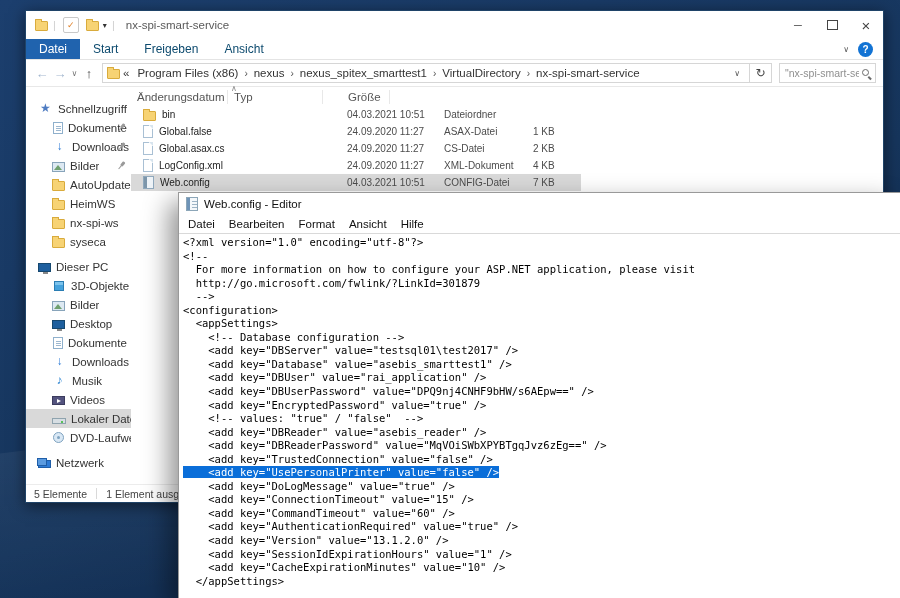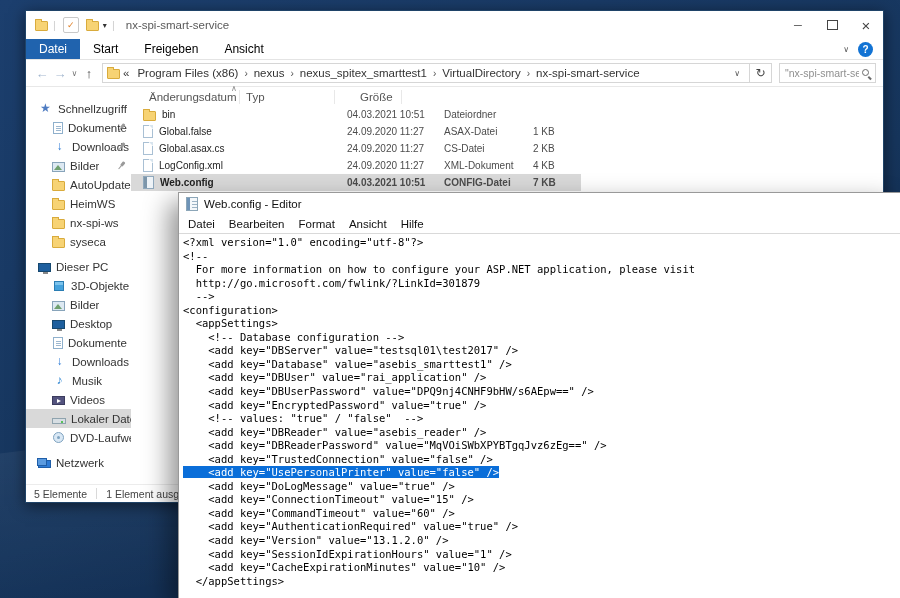--- a/index.html
+++ b/index.html
@@ -19,21 +19,21 @@
   .qat-check{width:14px;height:14px;border:1px solid #c9c9c9;border-radius:2px;display:flex;align-items:center;
     justify-content:center;color:#e0822a;font-size:9px;margin:0 2px;}
   .qat-drop{font-size:8px;color:#333;margin-left:4px;}
   .win-controls{position:absolute;right:0;top:0;height:100%;display:flex;}
   .win-controls>span{width:34px;display:flex;align-items:center;justify-content:center;color:#444;}
   .ctl-min{font-size:11px;}
   .maxbox{width:9px;height:8px;border:1px solid #444;display:inline-block;}
   .ctl-close{font-size:15px;}
 
   .tabrow{height:20px;display:flex;align-items:stretch;position:relative;border-bottom:1px solid #e4e4e4;flex:none;}
-  .tab{padding:0 13px;display:flex;align-items:center;font-size:12px;color:#000000;}
+  .tab{padding:0 13px;display:flex;align-items:center;font-size:12px;color:#0c4a6e;}
   .tab.active{background:var(--accent,#2063ae);color:#fff;}
   .tab-right{position:absolute;right:10px;top:0;height:100%;display:flex;align-items:center;gap:9px;}
   .ribbon-chev{font-size:8px;color:#555;}
   .help-circle{width:15px;height:15px;border-radius:50%;background:#1273d4;color:#fff;font-size:10px;
     font-weight:bold;display:flex;align-items:center;justify-content:center;}
 
   .addr-row{height:26px;display:flex;align-items:center;padding:0 7px;flex:none;border-bottom:1px solid #e8e8e8;}
   .nav{width:18px;text-align:center;font-size:13px;color:#a3b7cf;flex:none;}
   .nav.small{width:11px;font-size:8px;color:#777;}
   .nav.up{color:#3a3a3a;}
@@ -103,26 +103,26 @@
   .file-ic::before{content:"";position:absolute;right:-1px;top:-1px;border-top:4px solid #d7e4ee;border-left:4px solid #fff;}
   .config-ic{width:11px;height:13px;background:#eef3f7;border:1px solid #8fa8bc;position:relative;display:inline-block;
     flex:none;box-sizing:border-box;}
   .config-ic::before{content:"";position:absolute;left:0;top:0;bottom:0;width:3px;background:#7d96aa;}
 
   
   .filearea{flex:1;position:relative;min-width:0;padding-left:0;}
   .cols-header{height:18px;display:flex;align-items:center;color:#555;font-size:11.5px;position:relative;margin-top:1px;}
   .cols-header .hcol{border-right:1px solid #e8e8e8;height:14px;line-height:14px;box-sizing:border-box;}
   .hcol0{width:210px;padding-left:4px;}
-  .hcol1{width:97px;padding-left:6px;margin-left:12px;}
+  .hcol1{width:97px;padding-left:6px;}
   .hcol2{width:95px;padding-left:6px;}
   .hcol3{width:48px;padding-left:6px;margin-left:19px;}
   .sort-caret{position:absolute;left:100px;top:-4px;font-size:8px;color:#888;}
   .frow{height:17px;display:flex;align-items:center;font-size:10px;color:#222;width:450px;}
-  .frow.selected{background:var(--rowsel,#d9d9d9);font-weight:bold;}
+  .frow.selected{background:var(--rowsel,#d9d9d9);}
   .fcol0{width:210px;flex:none;display:flex;align-items:center;overflow:hidden;box-sizing:border-box;}
   .fcol0 .fic{margin-left:12px;margin-right:6px;}
   .fcol1{width:97px;flex:none;padding-left:6px;color:#4c4c4c;box-sizing:border-box;}
   .fcol2{width:95px;flex:none;padding-left:6px;color:#4c4c4c;box-sizing:border-box;}
   .fcol3{width:48px;flex:none;padding-right:4px;color:#4c4c4c;box-sizing:border-box;}
 
   .statusbar{height:17px;border-top:1px solid #ececec;display:flex;align-items:center;font-size:10.5px;color:#444;
     padding-left:8px;flex:none;}
   .status-vsep{width:1px;height:11px;background:#d9d9d9;margin:0 9px;}
 

